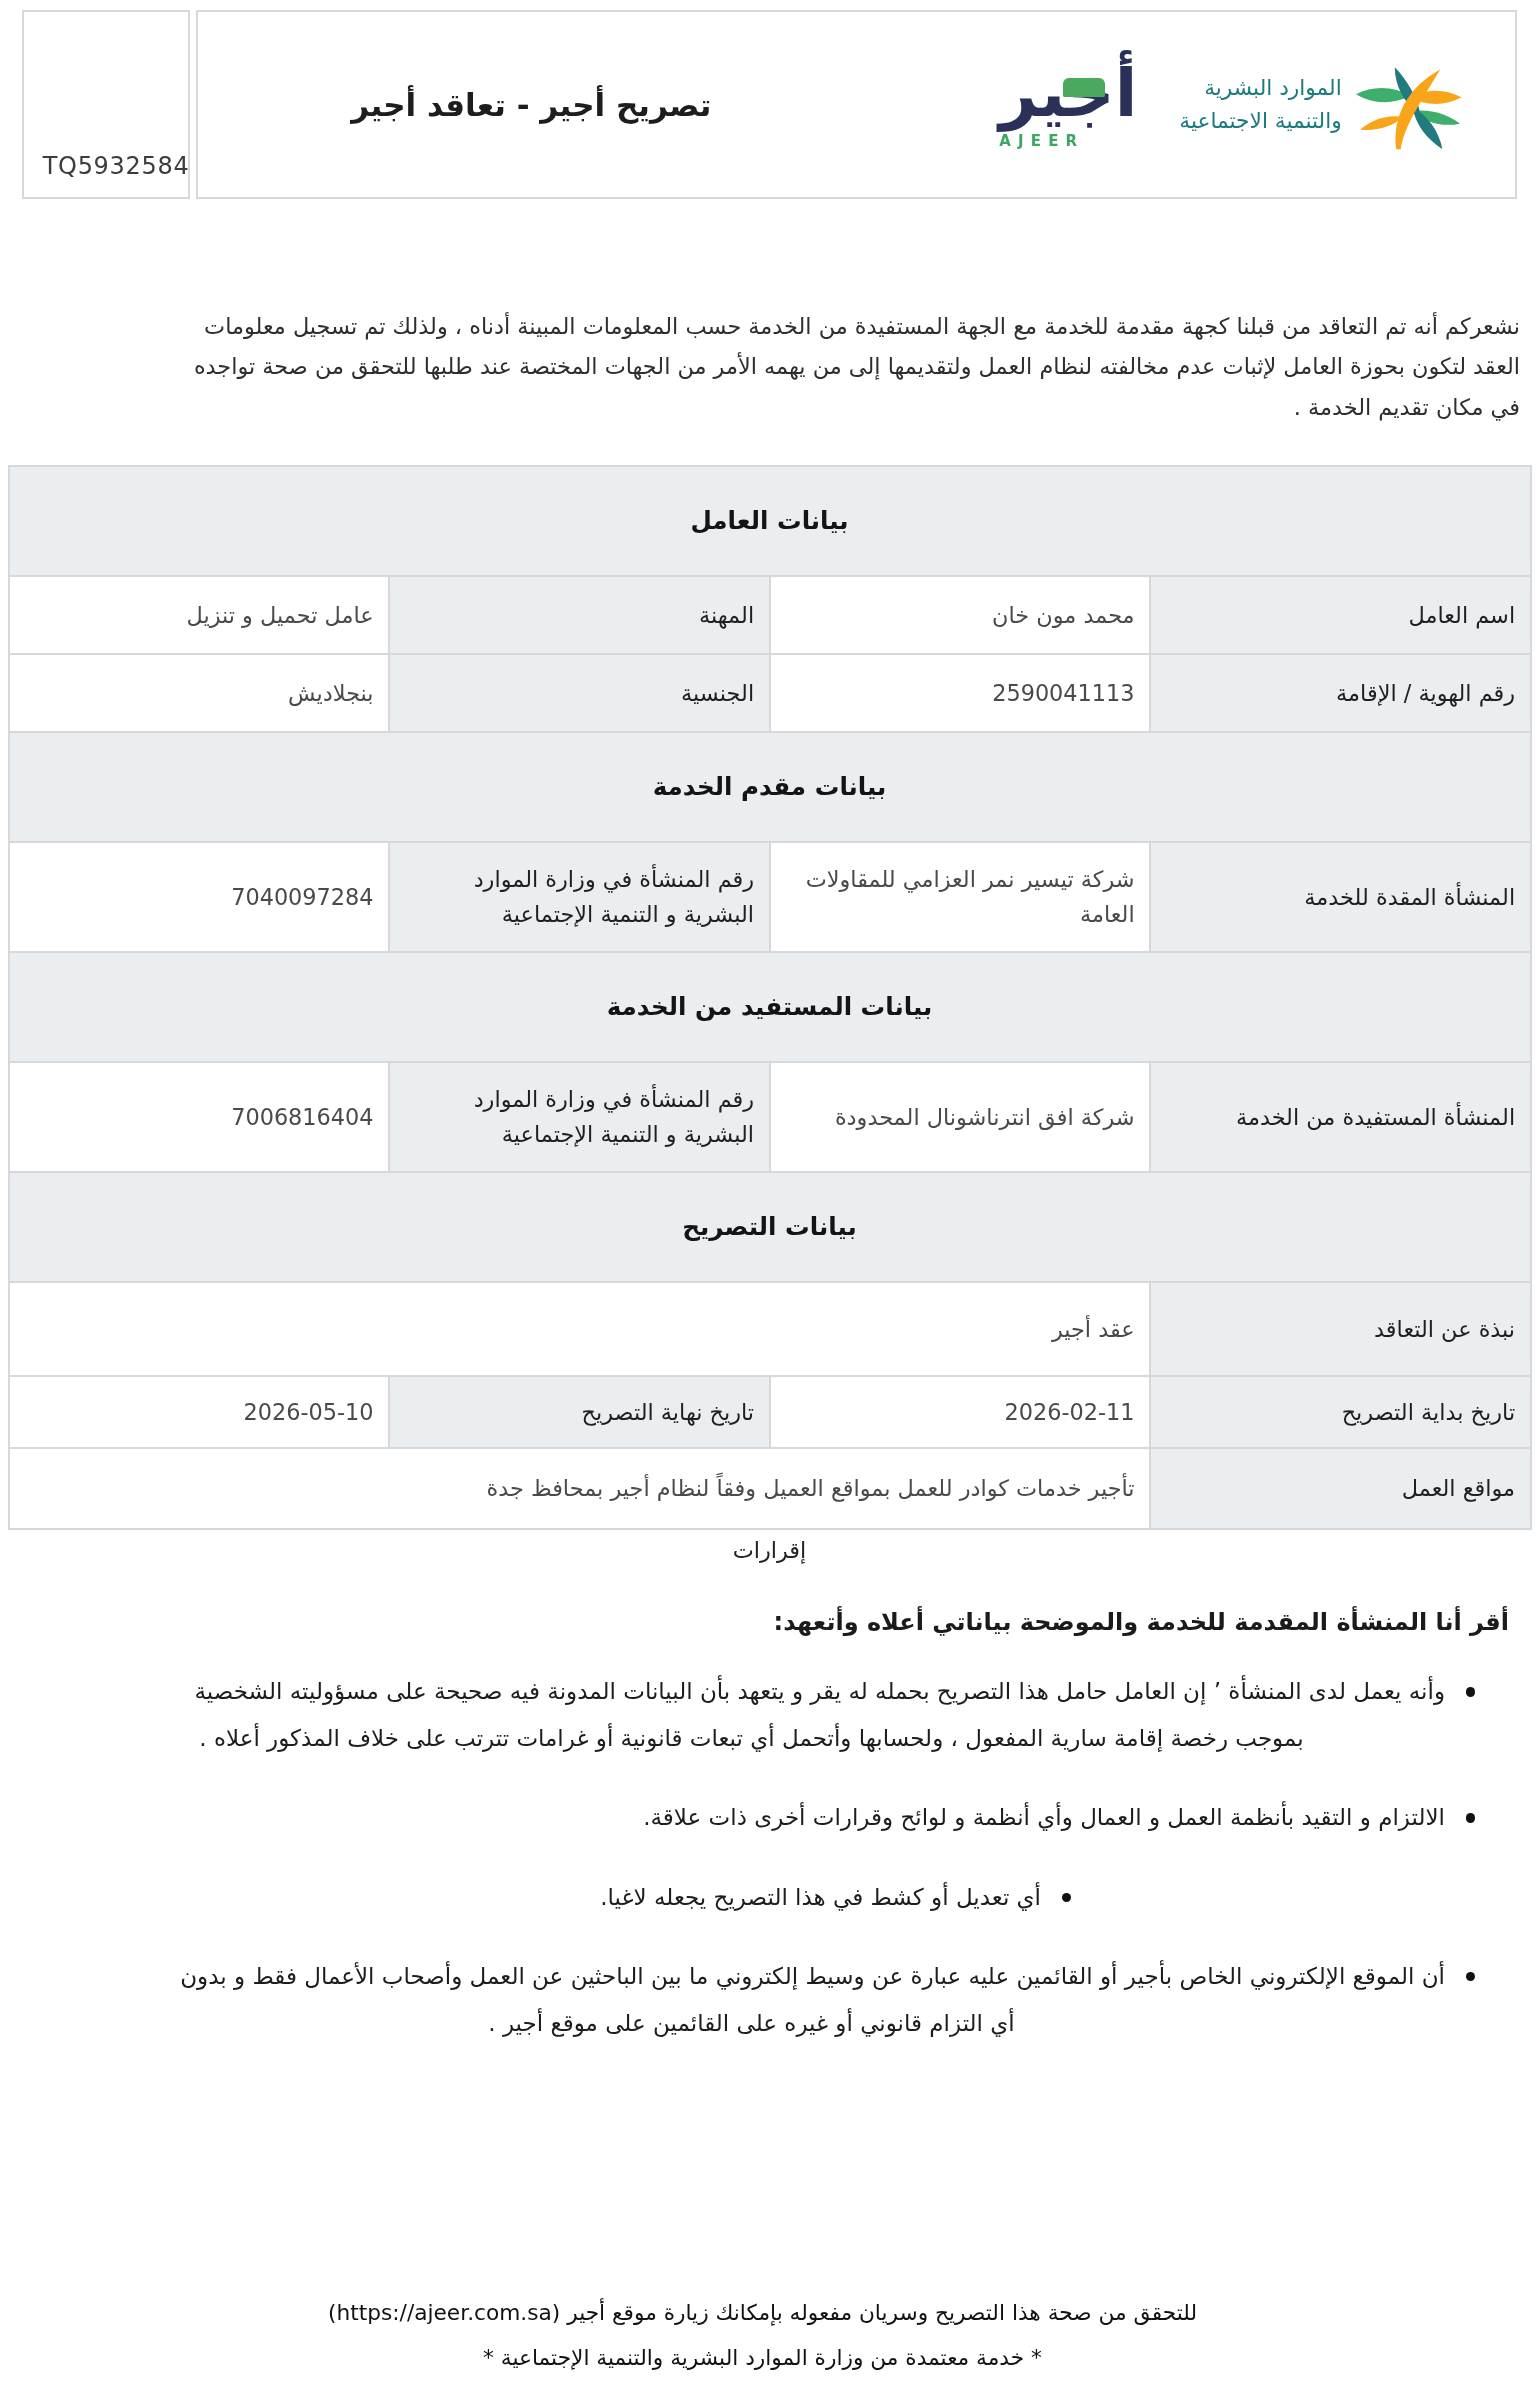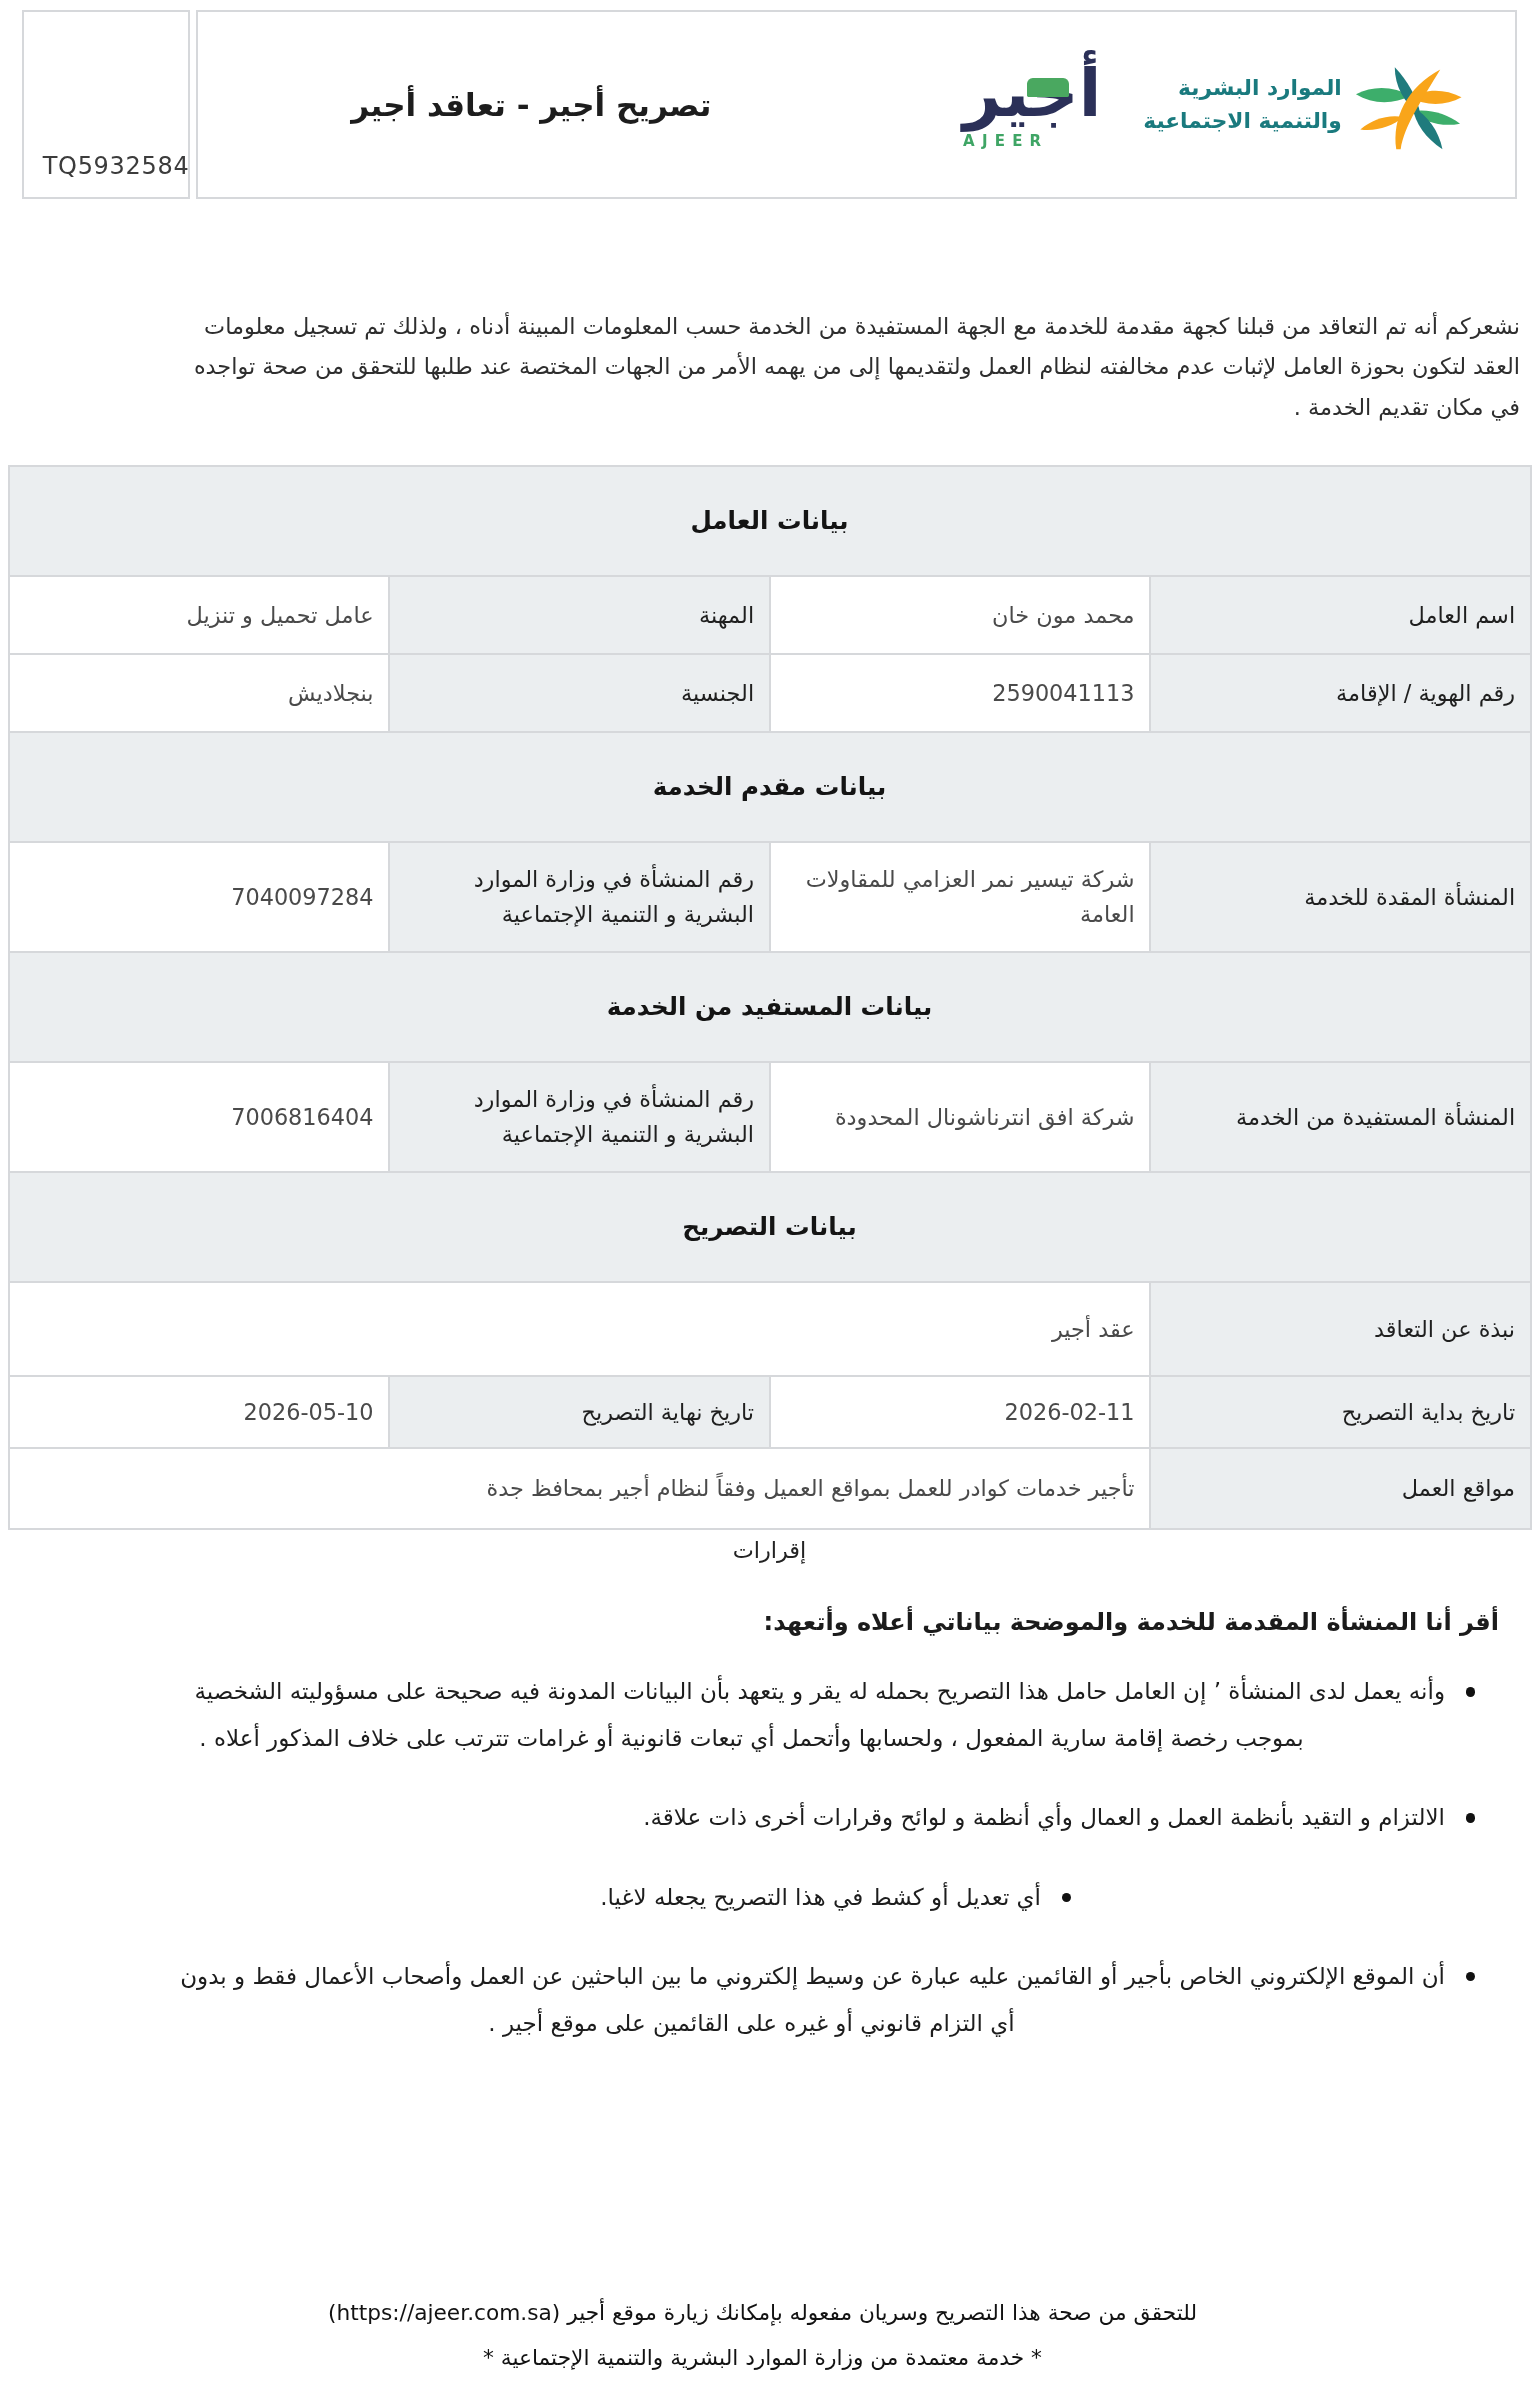--- a/index.html
+++ b/index.html
@@ -16,21 +16,21 @@
   .doc-title{font-size:31px;font-weight:700;color:#1d1d1d;margin-left:153px;direction:rtl;white-space:nowrap;}
   .head-spacer{flex:1;}
   .logo-group{display:flex;align-items:center;gap:42px;margin-right:52px;}
   
   .ajeer-logo{position:relative;text-align:left;}
   .ajeer-ar{font-size:66px;line-height:1.05;font-weight:700;color:#2b3058;direction:rtl;}
   .ajeer-accent{position:absolute;top:19px;right:32px;width:42px;height:19px;background:#4aa860;border-radius:5.8px 5.8px 1.4px 1.4px;}
   .ajeer-en{font-size:15px;font-weight:700;color:#3fa565;letter-spacing:7.2px;margin-top:2.9px;}
   
   .ministry{display:flex;align-items:center;gap:11.6px;direction:ltr;}
-  .ministry-text{direction:rtl;text-align:right;color:#1a7a7e;font-size:21.7px;font-weight:700;line-height:1.5;}
+  .ministry-text{direction:rtl;text-align:right;color:#1a7a7e;font-size:21.7px;font-weight:400;line-height:1.5;}
   .palm{width:110px;height:92px;flex:none;}
   
   .intro{margin:107px 19px 0;direction:rtl;text-align:right;font-size:22.4px;line-height:1.8;color:#2e2e2e;}
   
   .data-table{
     width:1524px;margin:38px auto 0;border-collapse:collapse;direction:rtl;
     table-layout:fixed;font-size:22.4px;
   }
   .data-table th,.data-table td{
     border:2.2px solid #d6d8db;padding:5.8px 14.4px;vertical-align:middle;
@@ -43,21 +43,21 @@
   }
   tr.r-sec{height:110px;}
   tr.r-std{height:78px;}
   tr.r-tall{height:110px;}
   tr.r-sum{height:94px;}
   tr.r-dates{height:72px;}
   tr.r-loc{height:81px;}
   td.center{text-align:right;}
   
   .decl-title{text-align:center;font-size:22.4px;color:#232323;margin-top:7.2px;}
-  .decl-intro{direction:rtl;text-align:right;margin:45px 40px 0;font-size:24px;font-weight:700;color:#1b1b1b;}
+  .decl-intro{direction:rtl;text-align:right;margin:45px 30px 0;font-size:24px;font-weight:700;color:#1b1b1b;}
   .bullets{direction:rtl;margin:16px 58px 0;font-size:23px;color:#1d1d1d;}
   .bullet{position:relative;padding-right:36px;margin-top:32px;line-height:2.05;}
   .bullet.indent{margin-right:404px;}
   .bullet .dot{position:absolute;right:5.8px;top:19px;width:9.4px;height:9.4px;border-radius:50%;background:#111;}
   .bullet .line{}
   .bullet .line.center{text-align:center;}
   
   .footer{position:absolute;left:0;right:14px;bottom:19px;text-align:center;color:#121212;font-size:21.7px;direction:rtl;}
   .footer .l2{margin-top:20px;}
 </style>

